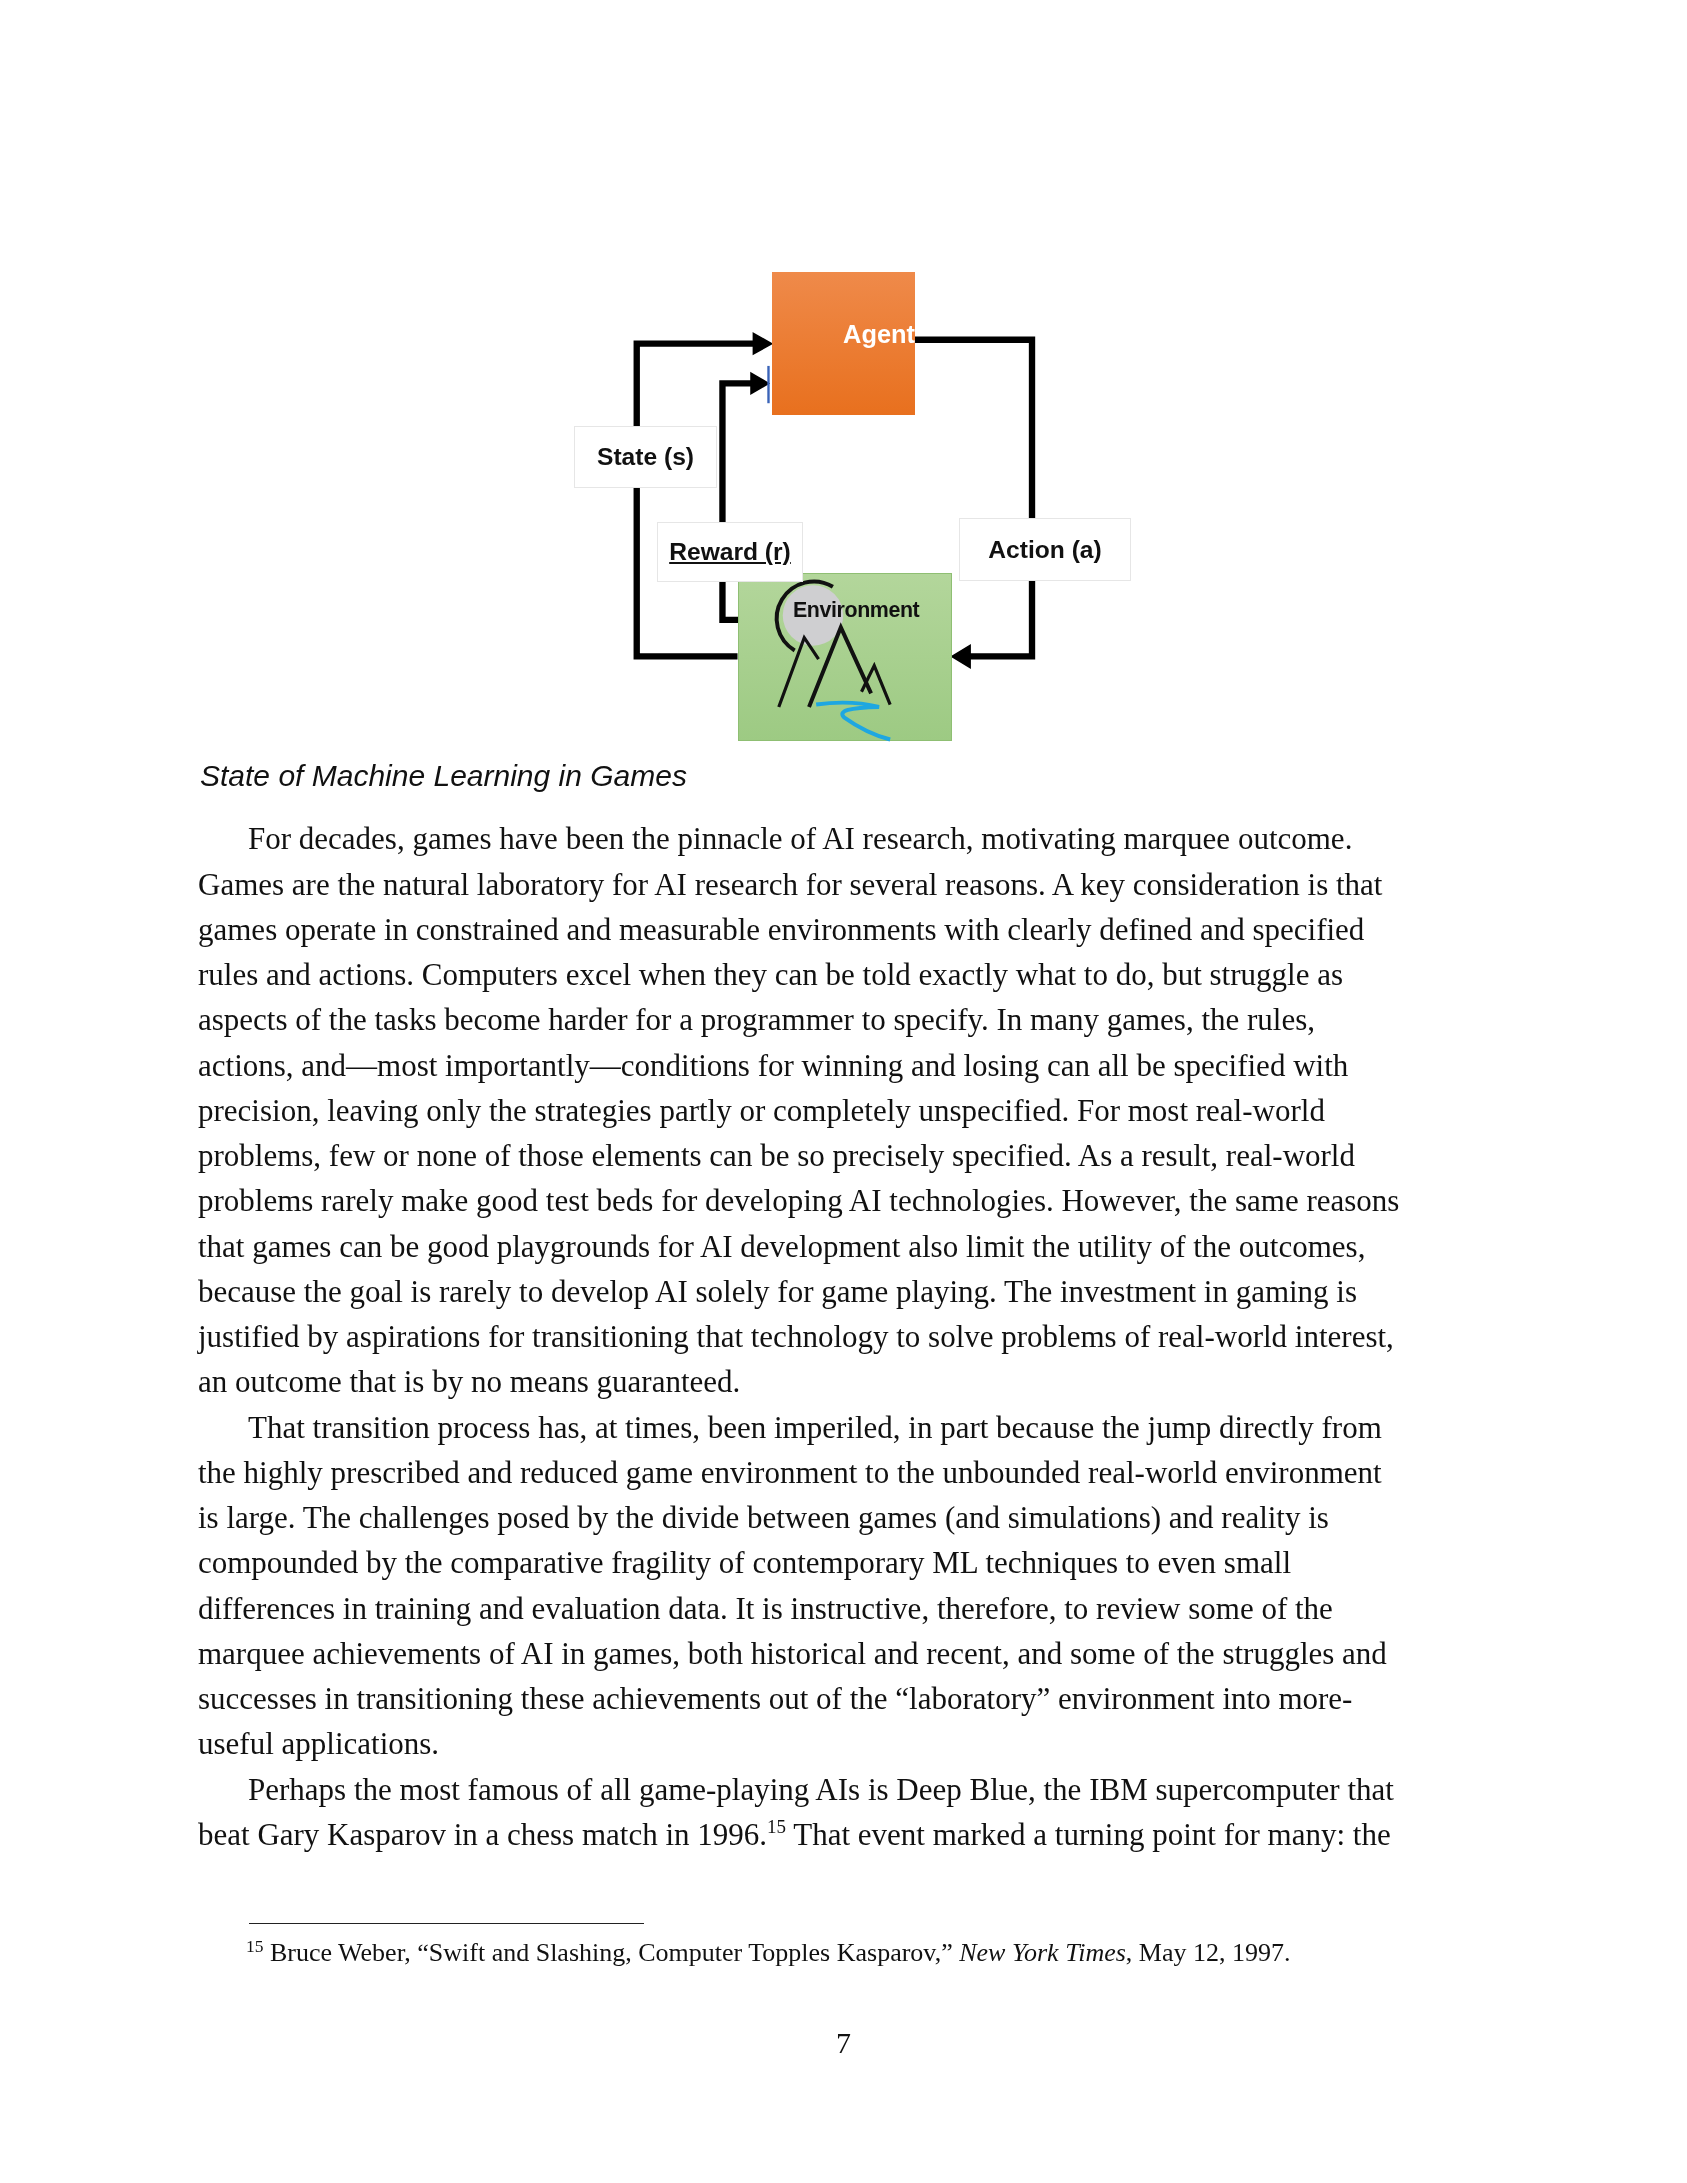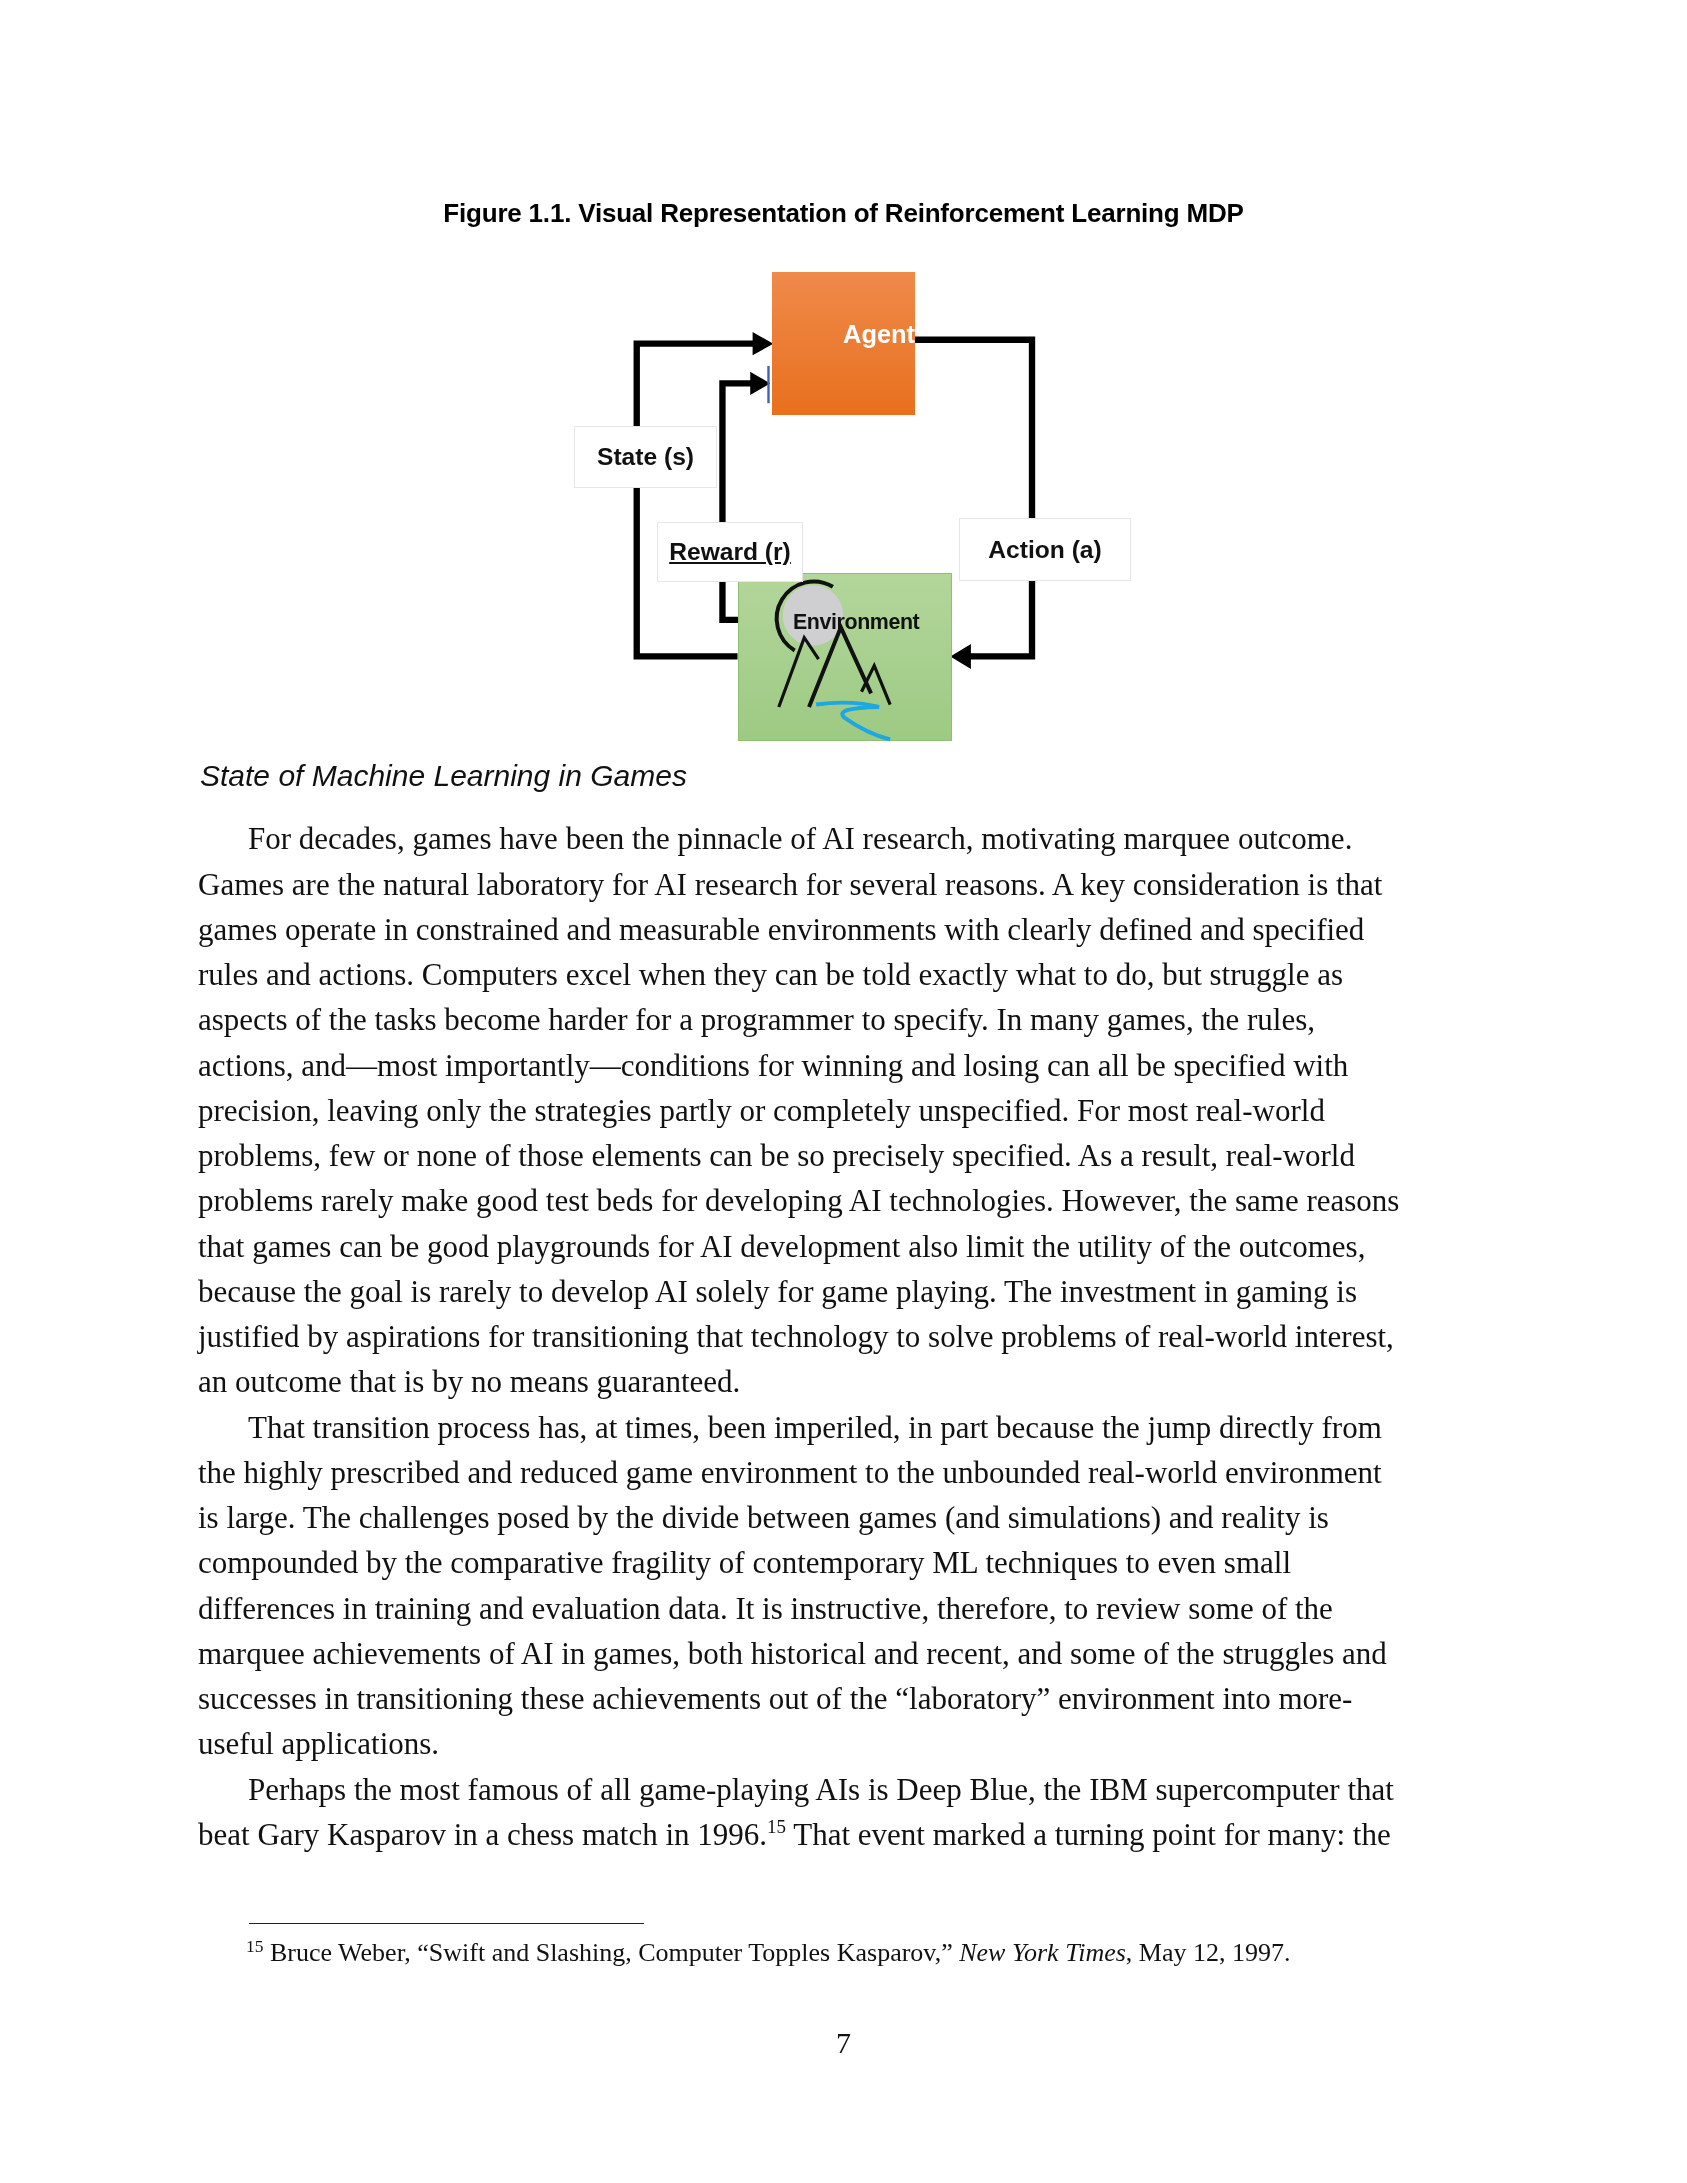--- a/index.html
+++ b/index.html
@@ -34,21 +34,21 @@
     font-size: 25.4px; color: #fff;
   }
   .env-box {
     position: absolute; left: 738px; top: 573px; width: 214px; height: 168px;
     background: linear-gradient(#b3d69b, #9dca83);
     border: 0.8px solid #8fbf73; box-sizing: border-box;
   }
   .env-text {
     position: absolute; left: 54px; top: 24px;
     font-family: "Liberation Sans", sans-serif; font-weight: bold;
-    font-size: 21.4px; color: #111; letter-spacing: -0.4px; margin-top: 12px;
+    font-size: 21.4px; color: #111; letter-spacing: -0.4px;
   }
 
   .heading {
     position: absolute; left: 200px; top: 759px;
     font-family: "Liberation Sans", sans-serif; font-style: italic;
     font-size: 30px; color: #111; text-align: right;
   }
 
   .body-line {
     position: absolute; left: 198px; white-space: nowrap;
@@ -70,21 +70,20 @@
   .page-number {
     position: absolute; left: 0; width: 1687px; top: 2026px; text-align: center;
     font-family: "Liberation Serif", serif; font-size: 30px; color: #111;
   }
 </style>
 </head>
 <body>
 
 <div class="page">
 
-  <div class="fig-title">Figure 1.1. Visual Representation of Reinforcement Learning MDP</div>
 
   <div class="diagram">
     <svg width="1687" height="762" style="position:absolute;left:0;top:0" viewBox="0 0 2125 960">
 
       <polyline points="929,827 802,827 802,433 952,433" fill="none" stroke="#000" stroke-width="8"></polyline>
       <polygon points="949,420 972,433 949,446" fill="#000" stroke="#000" stroke-width="2"></polygon>
 
       <polyline points="935,781 910,781 910,483 950,483" fill="none" stroke="#000" stroke-width="8"></polyline>
       <polygon points="946,470 968,483 946,496" fill="#000" stroke="#000" stroke-width="2"></polygon>
       <line x1="968" y1="461" x2="968" y2="508" stroke="#3a63b8" stroke-width="3"></line>

